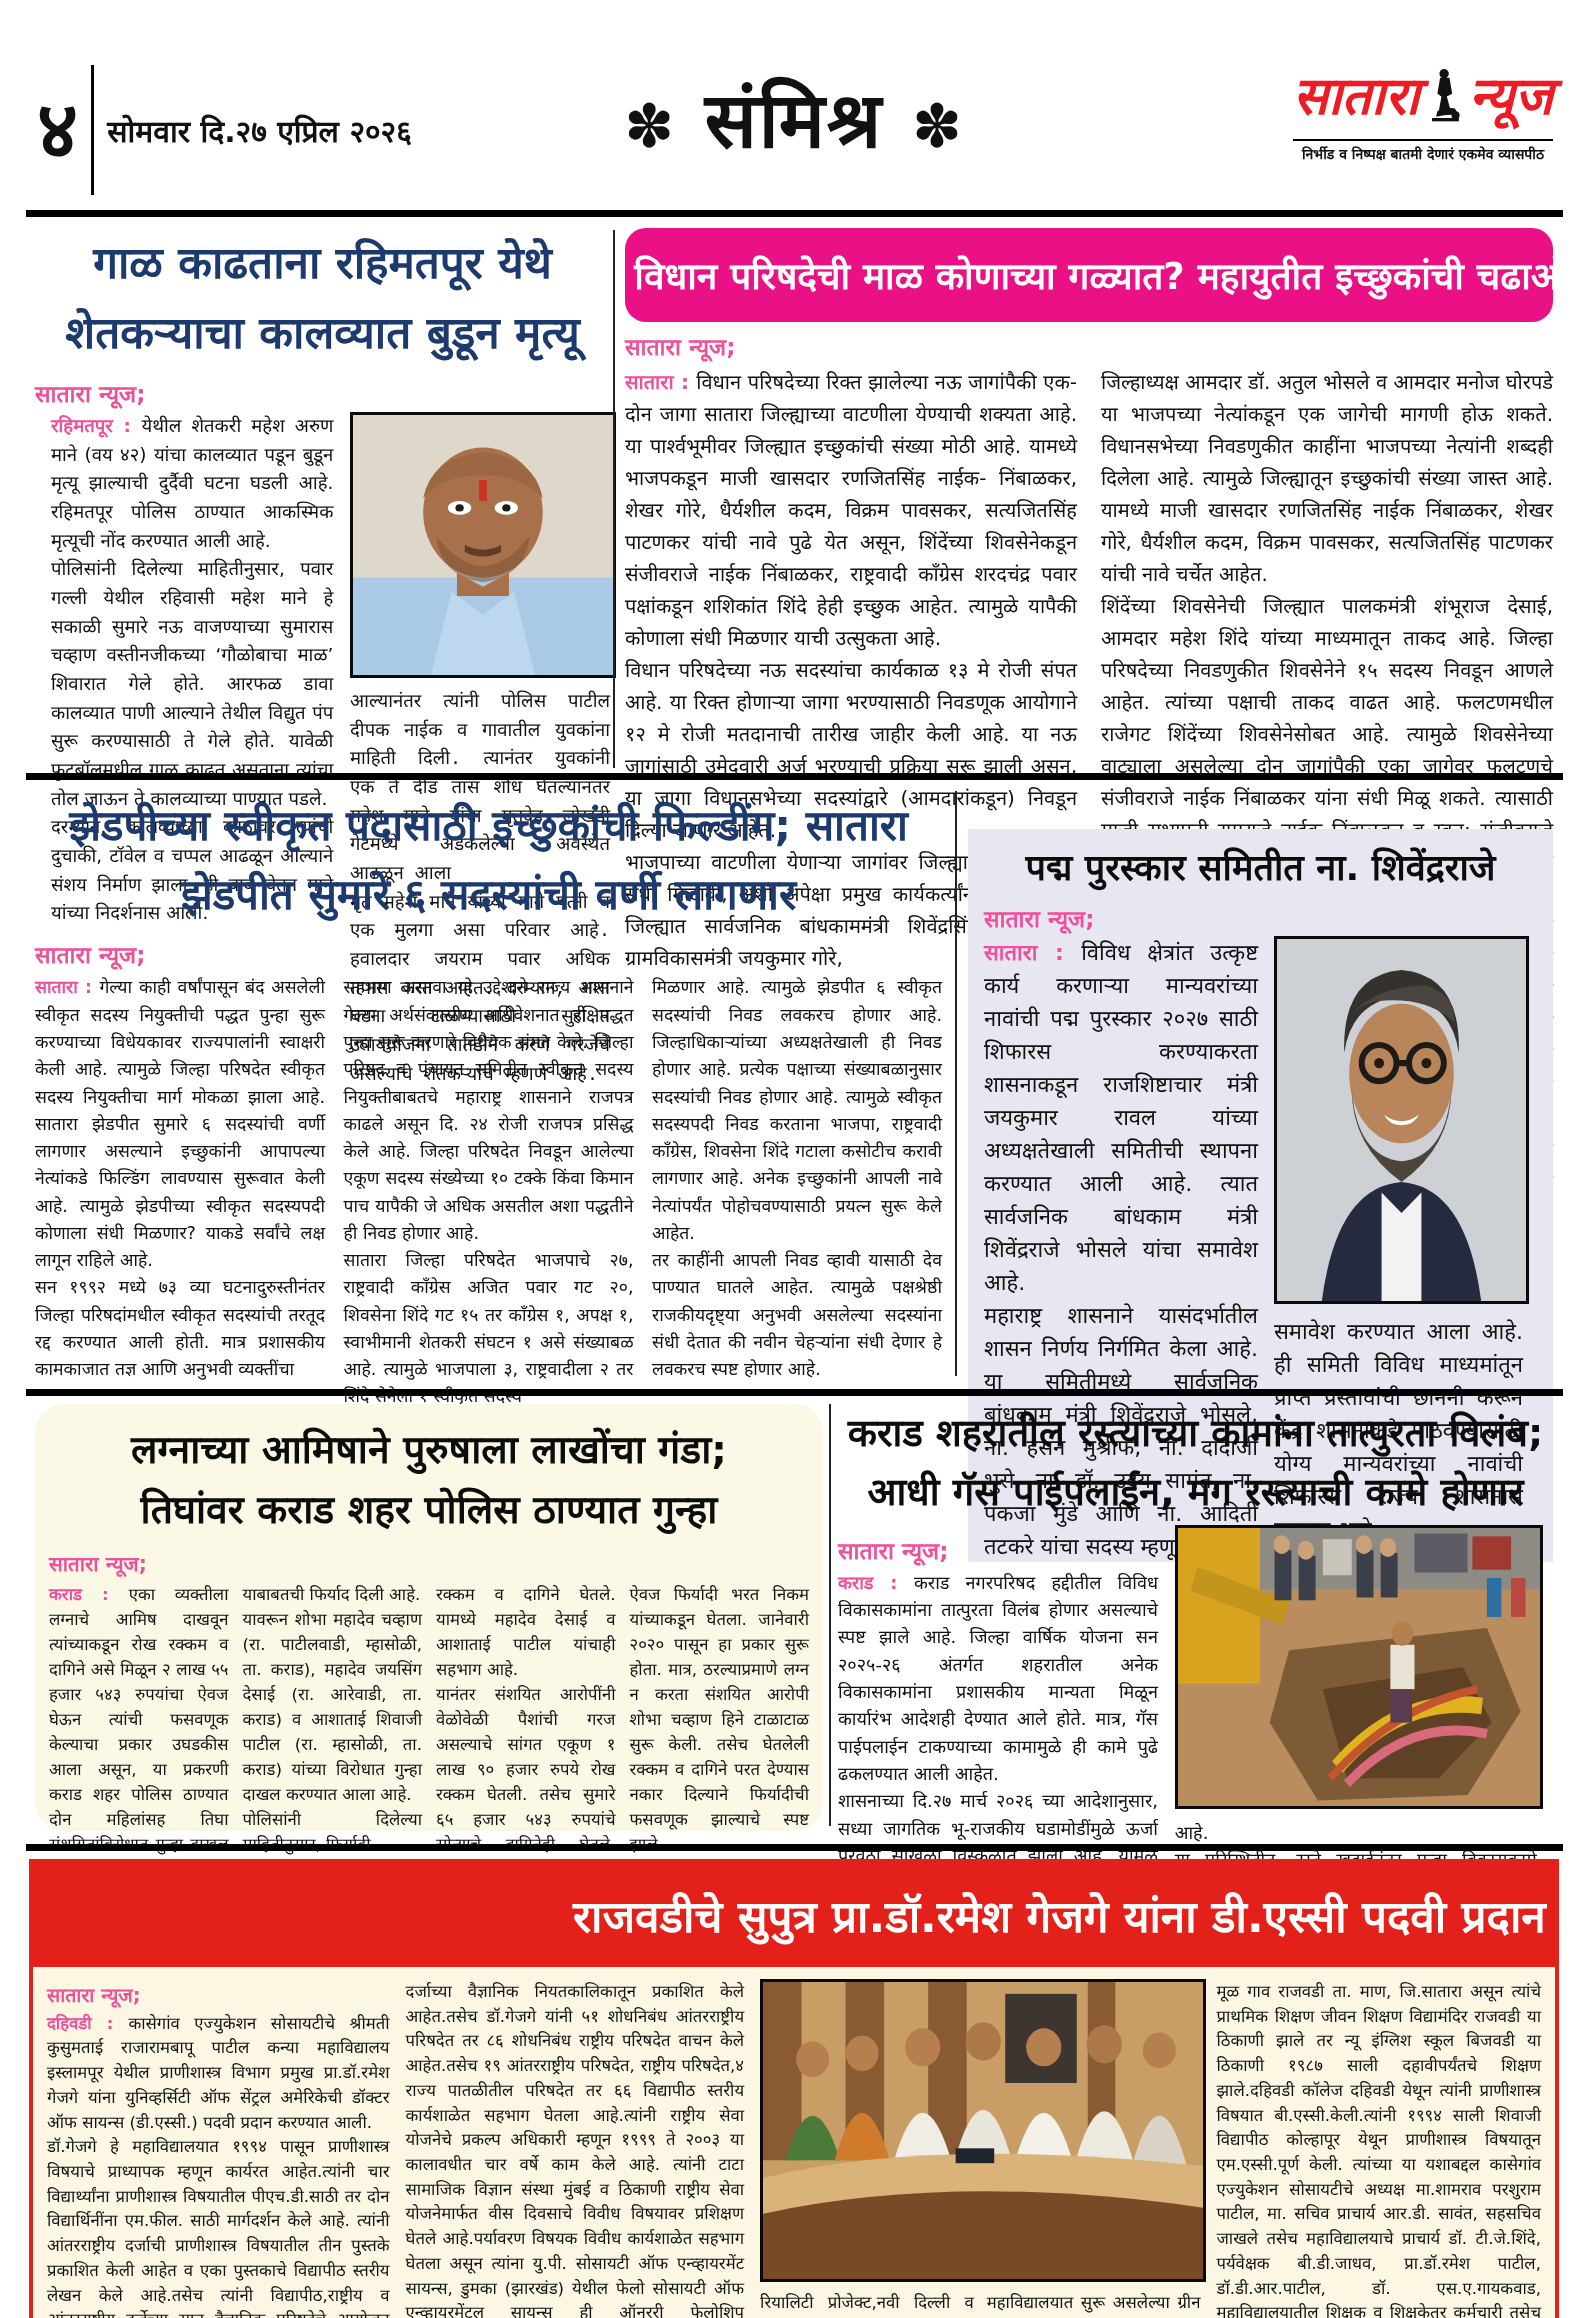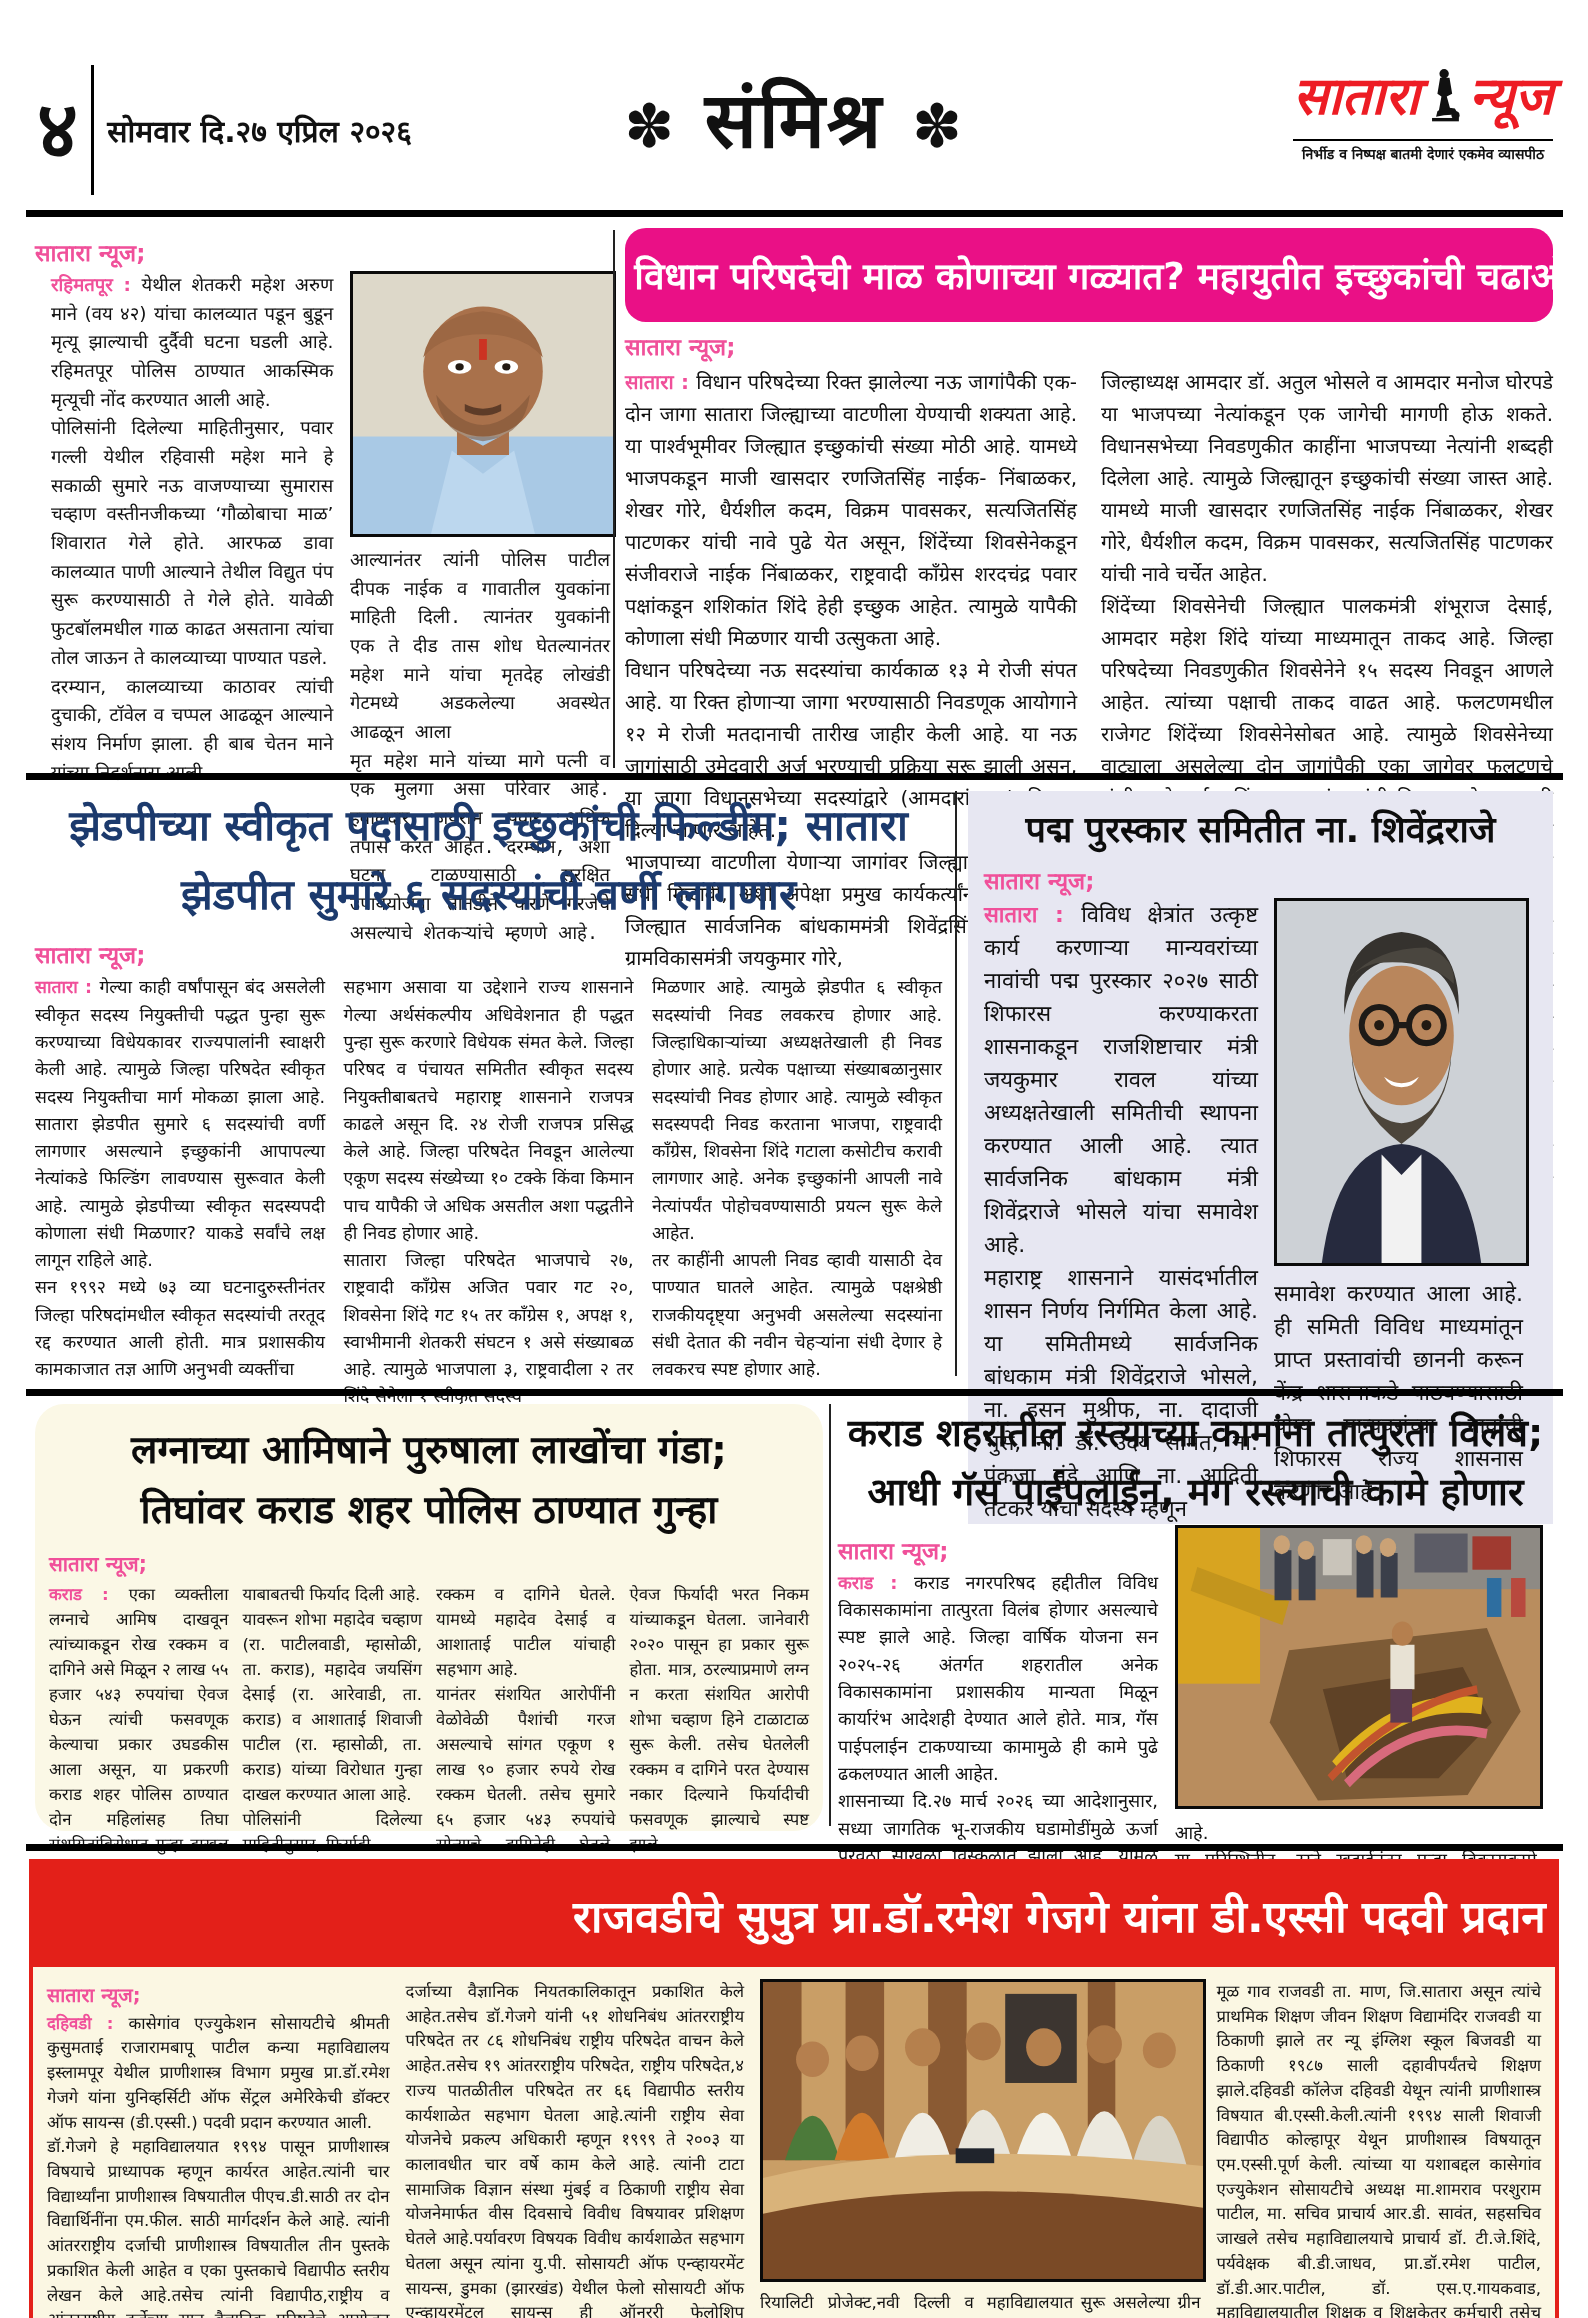--- a/index.html
+++ b/index.html
@@ -41,21 +41,21 @@
   #a2{left:625px;top:228px;width:928px;}
   #a2-banner{background:#ea1086;padding:21.3px 9.3px;border-radius:21px;}
   #a2-banner .hl{color:#fff;font-weight:700;font-size:37px;text-align:center;white-space:nowrap;}
   #a2 .cols{gap:24px;}
   #a2 .bodytxt{font-size:20px;line-height:1.6;}
   
   #a3{left:35px;top:791px;width:907px;}
   #a3 .headline-navy{font-size:42px;line-height:1.65;}
   #a3 .bodytxt{font-size:17.6px;line-height:1.55;}
   
-  #a4{left:968px;top:791px;width:585px;height:733px;background:#e7e7f2;padding:14px 16px;box-sizing:border-box;}
+  #a4{left:968px;top:829px;width:585px;height:733px;background:#e7e7f2;padding:14px 16px;box-sizing:border-box;}
   #a4 .headline-black{font-size:36px;line-height:1.4;}
   #a4-body{display:flex;gap:16px;margin-top:2.8px;}
   #a4-colA{width:274px;}
   #a4-colB{width:249px;}
   #a4-photo{width:100%;height:362px;margin-bottom:10.2px;}
   #a4 .bodytxt{font-size:22px;line-height:1.5;}
   
   #a5{left:35px;top:1404px;width:788px;height:427px;background:#fbf8e6;padding:16px 14px;box-sizing:border-box;border-radius:29px;}
   #a5 .headline-black{font-size:39px;line-height:1.55;}
   #a5 .cols{gap:14px;}
@@ -106,20 +106,22 @@
         <circle cx="47" cy="72" r="6" fill="#111"></circle>
         <rect x="12" y="76" width="40" height="5" fill="#111"></rect>
       </svg>
       <span class="logo-word">न्यूज</span>
     </div>
     <div id="logo-tagline">निर्भीड व निष्पक्ष बातमी देणारं एकमेव व्यासपीठ</div>
   </div>
   <div class="abs hrule" style="top:210px;"></div>
 
   <div class="abs" id="a1">
+    <div class="headline-navy">गाळ काढताना रहिमतपूर येथे
+शेतकऱ्याचा कालव्यात बुडून मृत्यू</div>
     <div class="byline">सातारा न्यूज;</div>
     <div id="a1-body">
       <div id="a1-colA" class="bodytxt"><span class="dateline">रहिमतपूर : </span><span>येथील शेतकरी महेश अरुण माने (वय ४२) यांचा कालव्यात पडून बुडून मृत्यू झाल्याची दुर्दैवी घटना घडली आहे. रहिमतपूर पोलिस ठाण्यात आकस्मिक मृत्यूची नोंद करण्यात आली आहे.
 पोलिसांनी दिलेल्या माहितीनुसार, पवार गल्ली येथील रहिवासी महेश माने हे सकाळी सुमारे नऊ वाजण्याच्या सुमारास चव्हाण वस्तीनजीकच्या ‘गौळोबाचा माळ’ शिवारात गेले होते. आरफळ डावा कालव्यात पाणी आल्याने तेथील विद्युत पंप सुरू करण्यासाठी ते गेले होते. यावेळी फुटबॉलमधील गाळ काढत असताना त्यांचा तोल जाऊन ते कालव्याच्या पाण्यात पडले.
 दरम्यान, कालव्याच्या काठावर त्यांची दुचाकी, टॉवेल व चप्पल आढळून आल्याने संशय निर्माण झाला. ही बाब चेतन माने यांच्या निदर्शनास आली.</span></div>
       <div id="a1-colB">
         <div id="a1-photo" class="photoframe">
           <svg viewBox="0 0 100 112" preserveAspectRatio="none">
             <rect width="100" height="112" fill="#ddd8c9"></rect>
             <rect x="0" y="70" width="100" height="42" fill="#a9c9e5"></rect>

